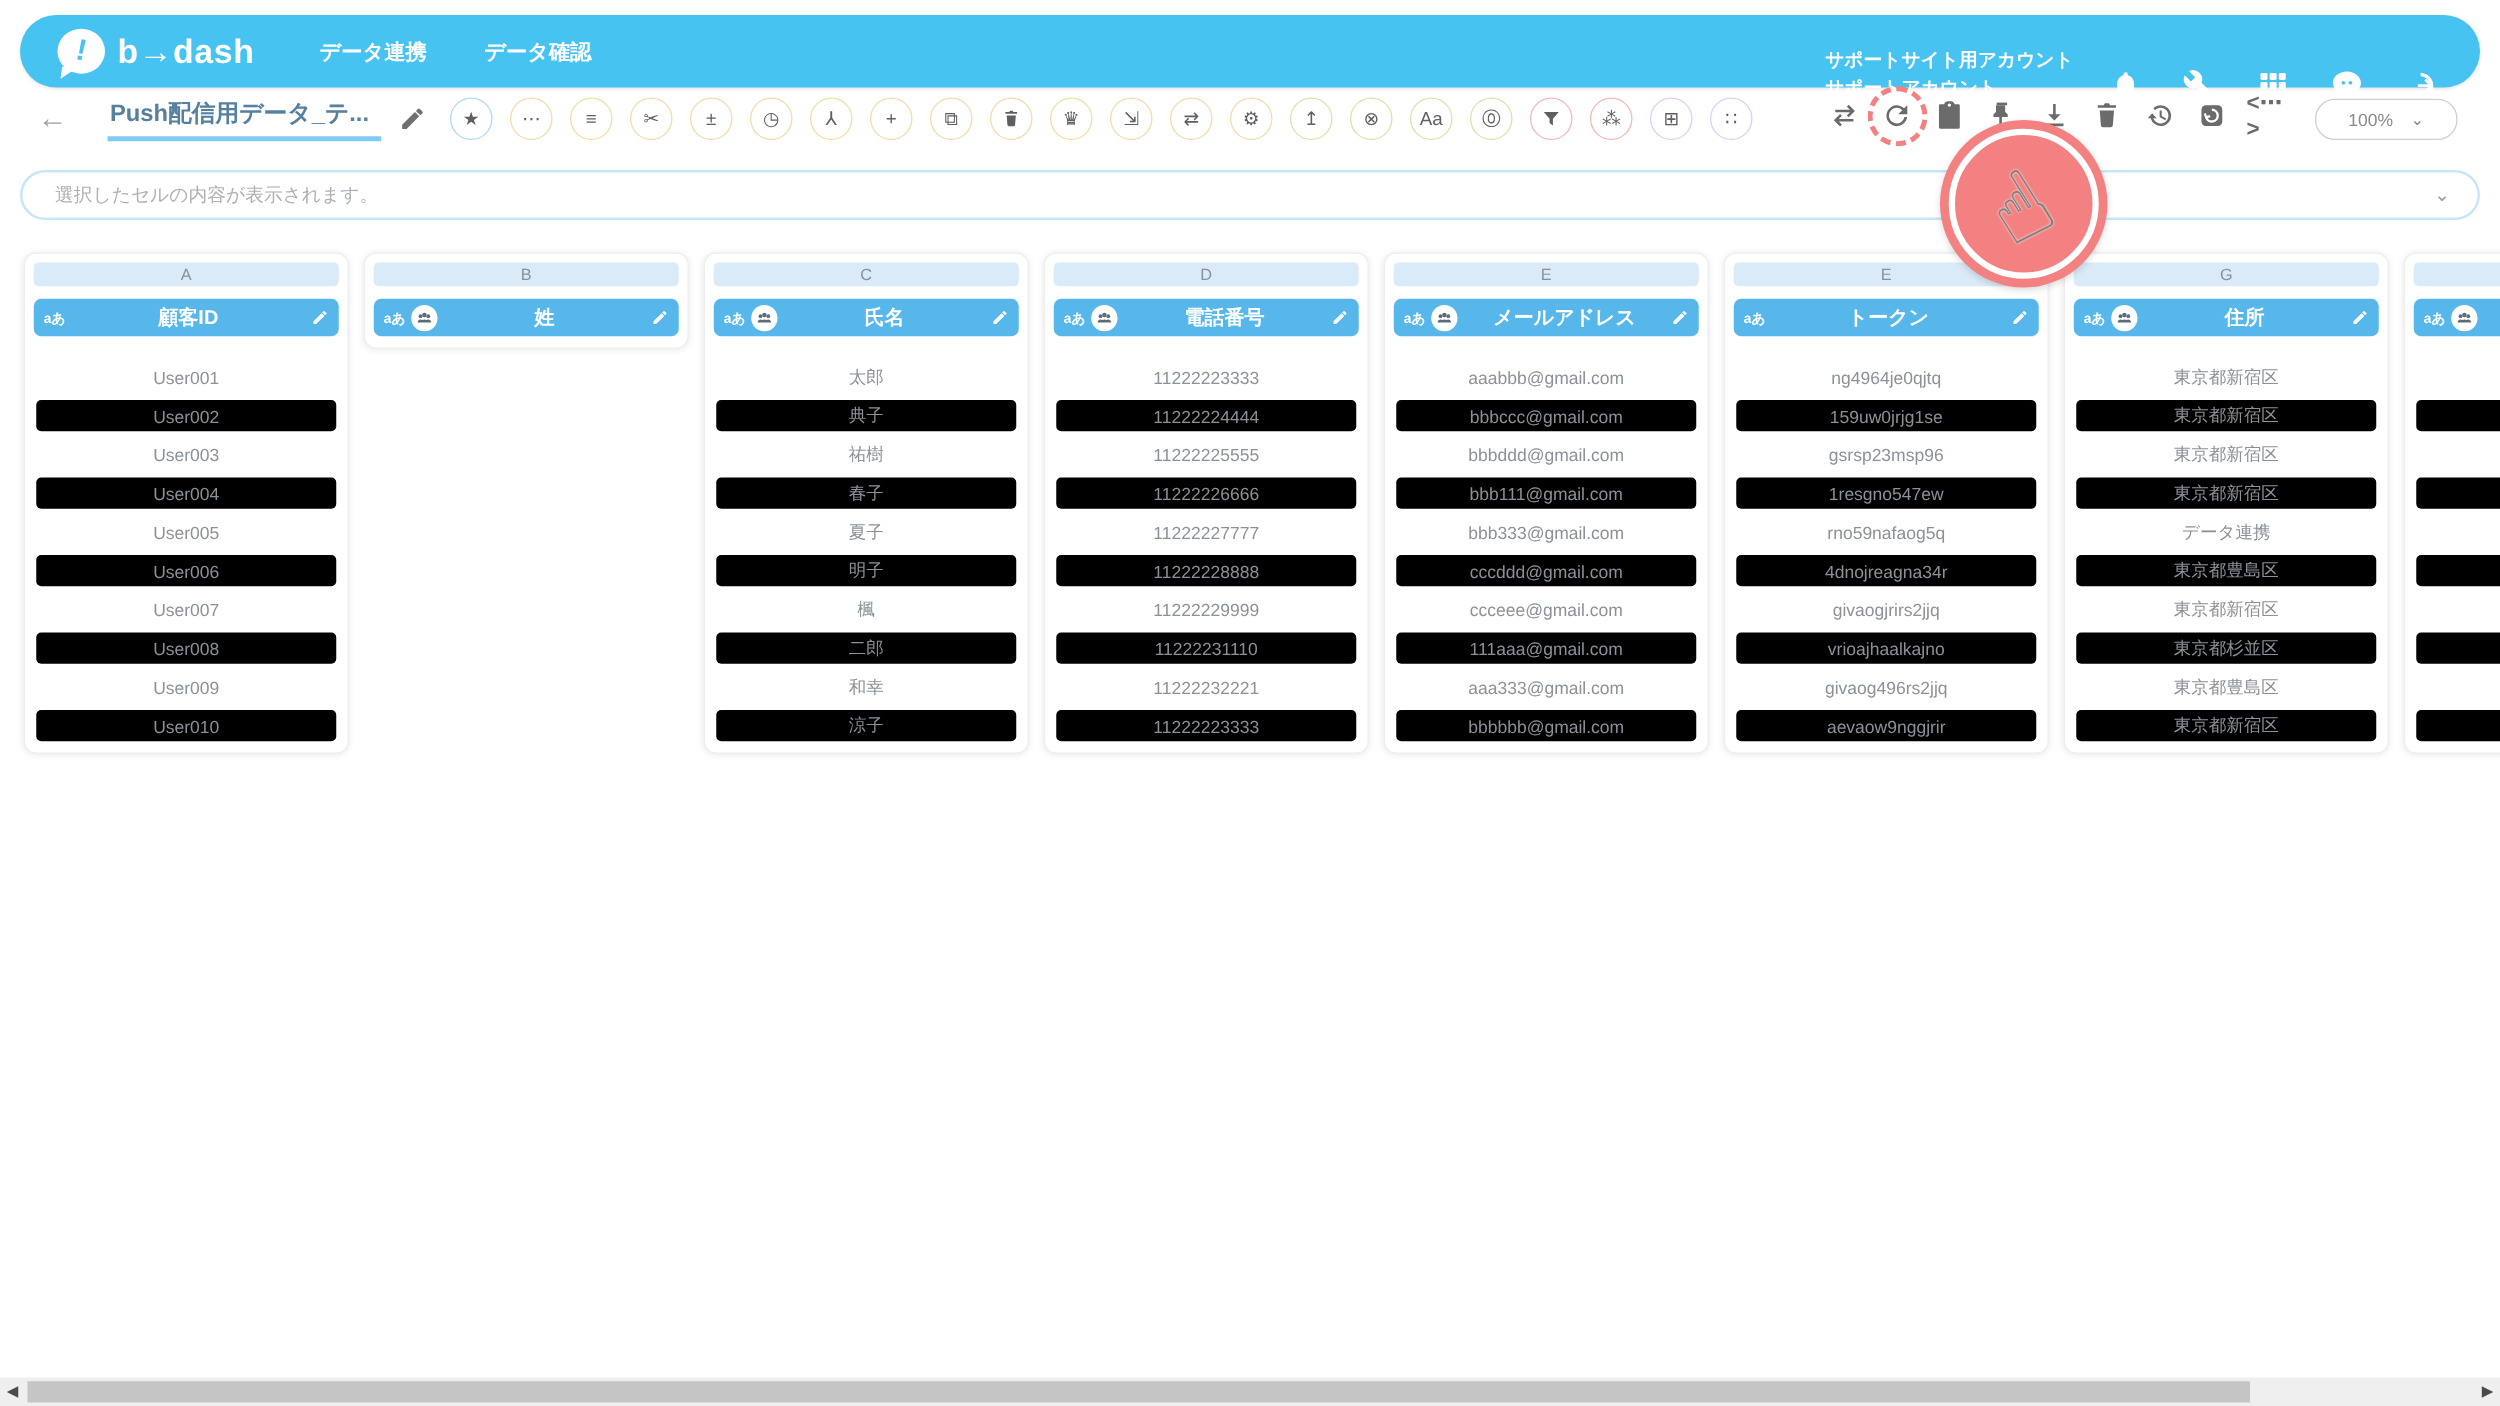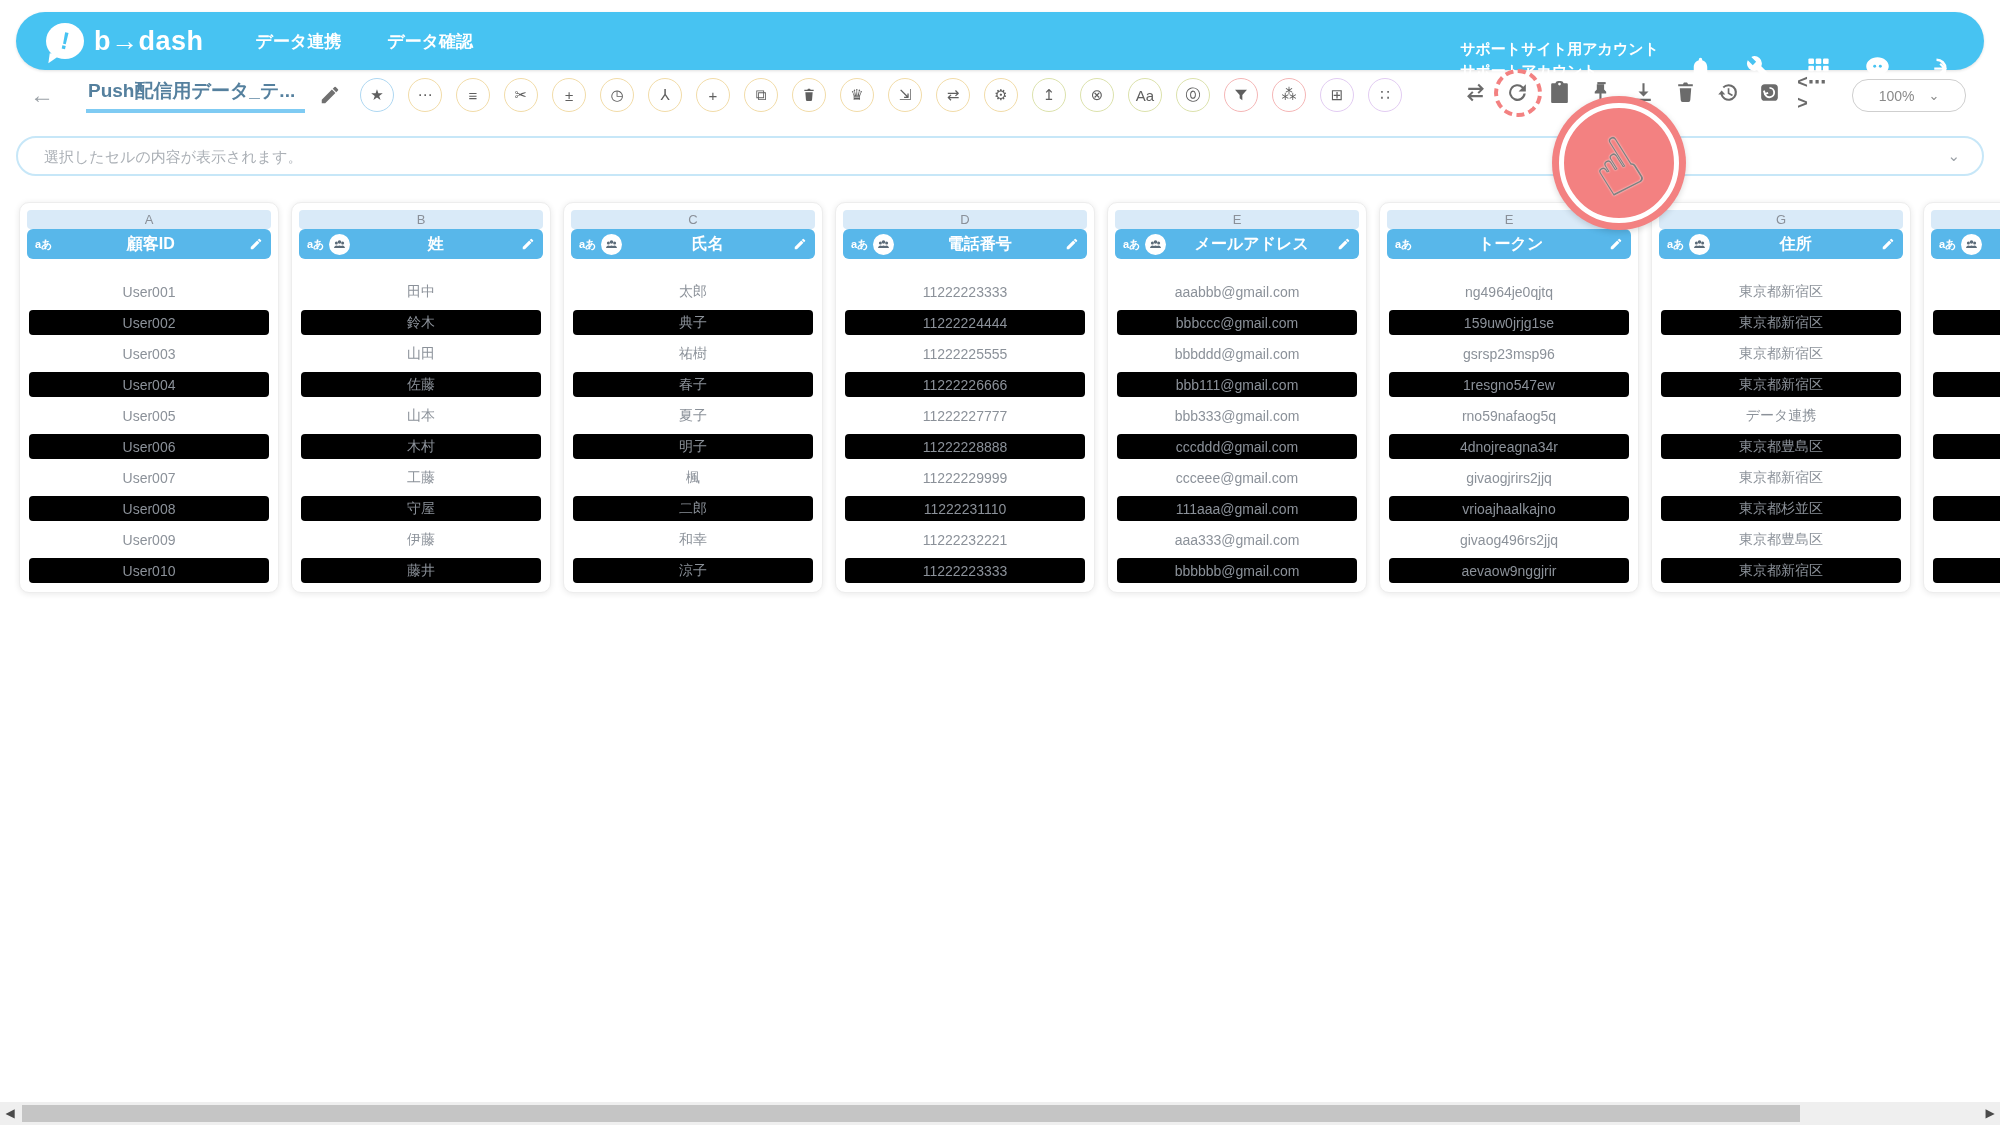--- a/index.html
+++ b/index.html
@@ -59,21 +59,21 @@
                  font-family:inherit;background:transparent;}
   .formula-input::placeholder{color:#ABB0B6;}
   .formula-chevron{color:#9aa0a6;font-size:15px;margin-right:22px;cursor:pointer;}
 
   
   #sheet{position:absolute;left:0;top:202px;width:2000px;height:400px;}
   .col-card{position:absolute;top:0;background:#fff;border:1px solid #ededed;border-radius:10px;
             box-shadow:0 1px 6px rgba(0,0,0,.09);padding:7px 7px 9px 7px;box-sizing:border-box;}
   .letter-bar{height:19px;background:#D9EAF8;border-radius:4px;display:flex;align-items:center;
               justify-content:center;font-size:13px;color:#8a9099;cursor:pointer;}
-  .col-header{height:30px;background:#58B7EA;border-radius:6px;margin-top:0;display:flex;
+  .col-header{height:30px;background:#58B7EA;border-radius:6px;margin-top:10px;display:flex;
               align-items:center;color:#fff;cursor:pointer;padding:0 8px;box-sizing:border-box;justify-content:center;}
   .badge-aa{font-size:11px;font-weight:bold;color:#fff;}
   .people-wrap{width:21px;height:21px;background:#fff;border-radius:50%;margin-left:5px;
                display:flex;align-items:center;justify-content:center;color:#5C6B78;}
   .people-wrap svg{width:15px;height:15px;fill:currentColor;}
   .col-title{flex:1;text-align:center;font-size:16px;font-weight:bold;white-space:nowrap;overflow:hidden;}
   .hdr-pencil{width:14px;height:14px;color:#fff;cursor:pointer;}
   .hdr-pencil svg{width:100%;height:100%;fill:currentColor;}
   .rows{margin-top:20px;}
   .cell{height:25px;margin:6px 2px 0 2px;border-radius:4px;display:flex;align-items:center;
@@ -279,32 +279,20 @@
               <circle cx="17" cy="9.5" r="2.4"></circle>
               <circle cx="12" cy="8" r="2.9"></circle>
               <path d="M3.2 17.6c.4-2.6 2-4 4-4 .9 0 1.7.3 2.3.8a5.6 5.6 0 0 1 5 0c.6-.5 1.4-.8 2.3-.8 2 0 3.6 1.4 4 4H3.2z"></path>
             </svg>
           </span>
           <span class="col-title">姓</span>
           <span class="hdr-pencil"><svg viewBox="0 0 24 24">
               <path d="M3 17.2V21h3.8L17.9 9.9l-3.8-3.8L3 17.2zM20.7 7.1a1 1 0 0 0 0-1.4l-2.4-2.4a1 1 0 0 0-1.4 0l-1.9 1.9 3.8 3.8 1.9-1.9z"></path>
             </svg></span>
         </div>
-        <div class="rows">
-          <div class="cell">田中</div>
-          <div class="cell alt">鈴木</div>
-          <div class="cell">山田</div>
-          <div class="cell alt">佐藤</div>
-          <div class="cell">山本</div>
-          <div class="cell alt">木村</div>
-          <div class="cell">工藤</div>
-          <div class="cell alt">守屋</div>
-          <div class="cell">伊藤</div>
-          <div class="cell alt">藤井</div>
-        </div>
       </div>
       <div class="col-card" style="left: 563px; width: 260px;">
         <div class="letter-bar">C</div>
         <div class="col-header">
           <span class="badge-aa">aあ</span>
           <span class="people-wrap">
             <svg viewBox="0 0 24 24">
               <circle cx="7" cy="9.5" r="2.4"></circle>
               <circle cx="17" cy="9.5" r="2.4"></circle>
               <circle cx="12" cy="8" r="2.9"></circle>

